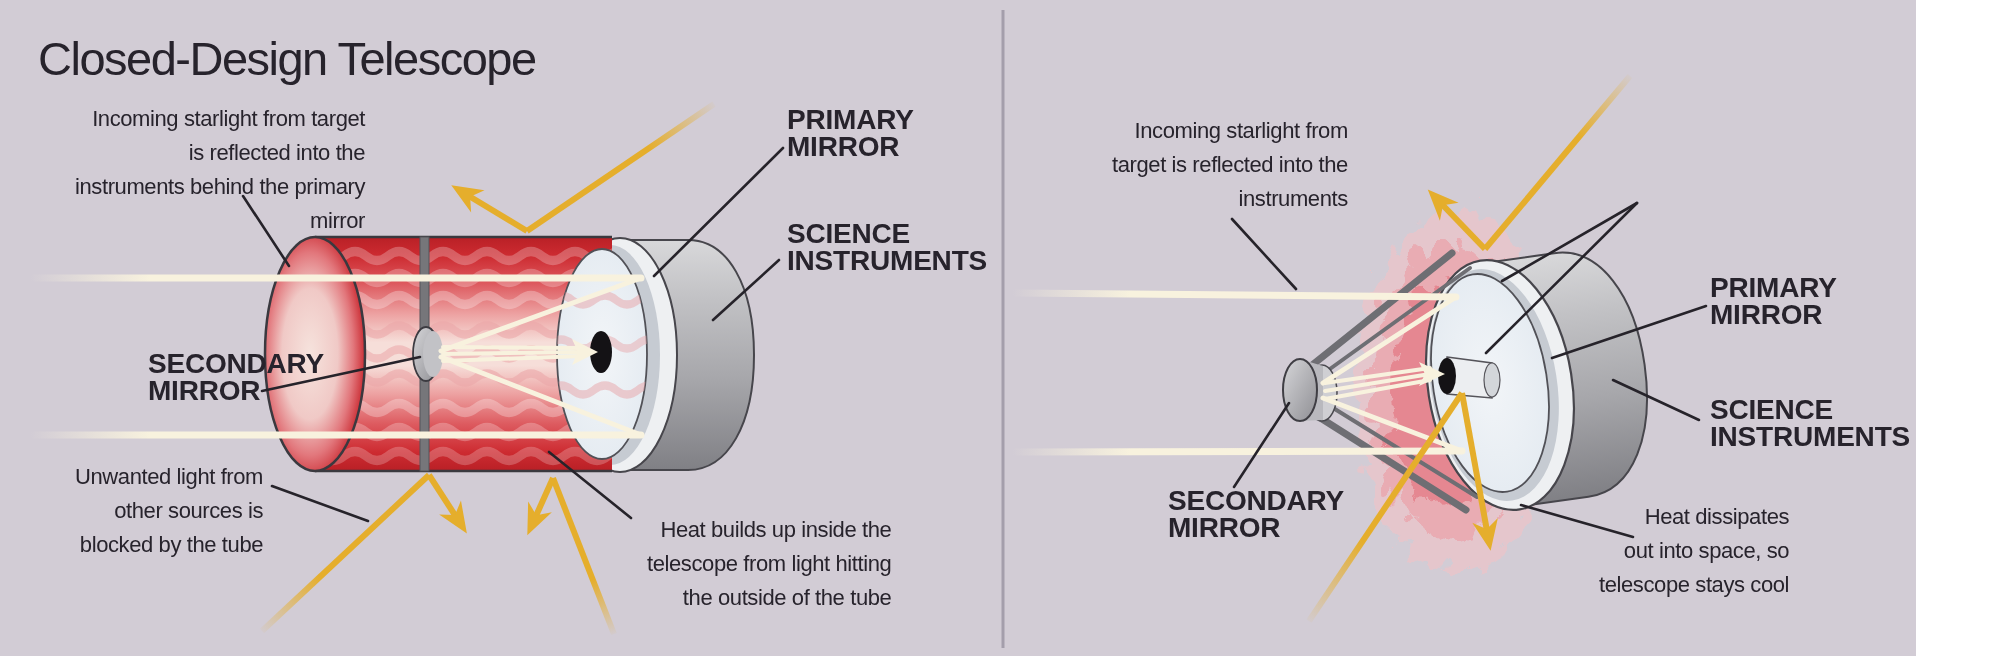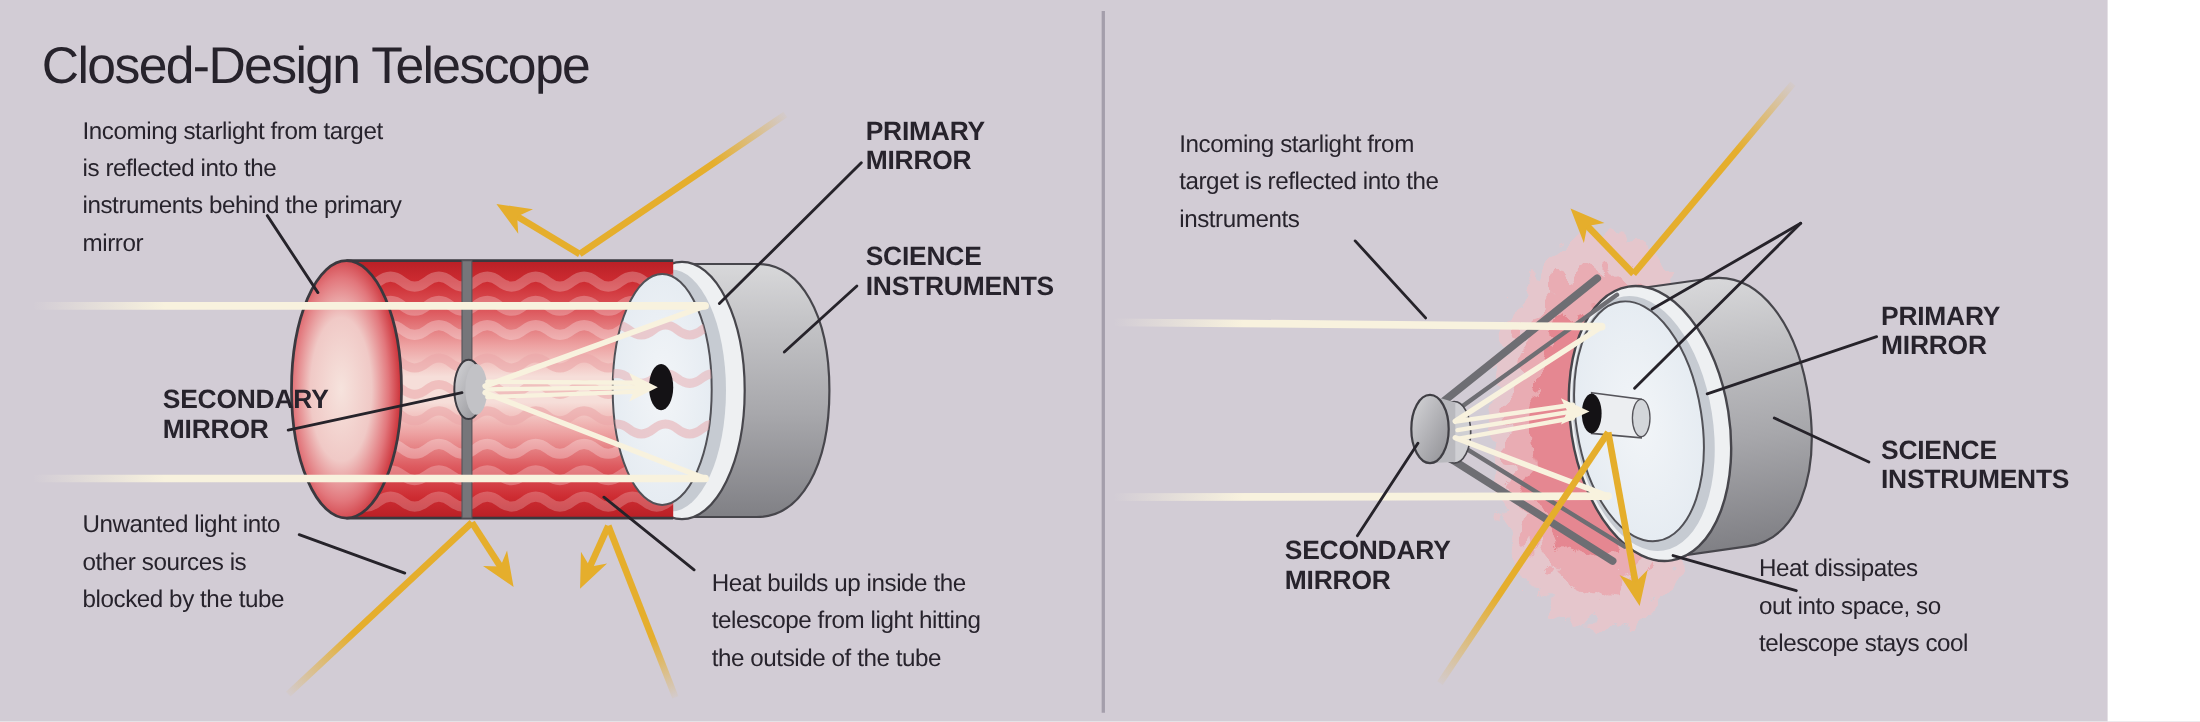--- a/index.html
+++ b/index.html
@@ -12,24 +12,24 @@
     color:var(--text);
   }
   #art{position:absolute;left:0;top:0;}
   .txt{position:absolute;white-space:pre-line;}
   .title{
     font-size:47px;line-height:1.05;font-weight:400;
     letter-spacing:-1.5px;color:var(--text);
   }
   .note{
     font-size:22px;line-height:34px;font-weight:400;
-    letter-spacing:-0.4px;color:var(--text);
+    letter-spacing:-0.4px;color:var(--text);text-align:right;
   }
   .lbl{
-    font-size:24px;line-height:27px;font-weight:700;
+    font-size:28px;line-height:27px;font-weight:700;
     letter-spacing:-0.2px;color:var(--text);
   }
 </style>
 </head>
 <body>
 
 <div id="stage">
 
 <svg id="art" width="2000" height="656" viewBox="0 0 2000 656">
   <defs>
@@ -246,28 +246,28 @@
   <div class="txt note" style="left:75px;top:102px">Incoming starlight from target
 is reflected into the
 instruments behind the primary
 mirror</div>
   <div class="txt lbl" style="left:787px;top:106px">PRIMARY
 MIRROR</div>
   <div class="txt lbl" style="left:787px;top:220px">SCIENCE
 INSTRUMENTS</div>
   <div class="txt lbl" style="left:148px;top:350px">SECONDARY
 MIRROR</div>
-  <div class="txt note" style="left:75px;top:460px">Unwanted light into
+  <div class="txt note" style="left:75px;top:460px">Unwanted light from
 other sources is
 blocked by the tube</div>
   <div class="txt note" style="left:647px;top:513px">Heat builds up inside the
 telescope from light hitting
 the outside of the tube</div>
 
-  <div class="txt note" style="left:1072px;top:114px">Incoming starlight from
+  <div class="txt note" style="left:1112px;top:114px">Incoming starlight from
 target is reflected into the
 instruments</div>
   <div class="txt lbl" style="left:1710px;top:274px">PRIMARY
 MIRROR</div>
   <div class="txt lbl" style="left:1710px;top:396px">SCIENCE
 INSTRUMENTS</div>
   <div class="txt lbl" style="left:1168px;top:487px">SECONDARY
 MIRROR</div>
   <div class="txt note" style="left:1599px;top:500px">Heat dissipates
 out into space, so

